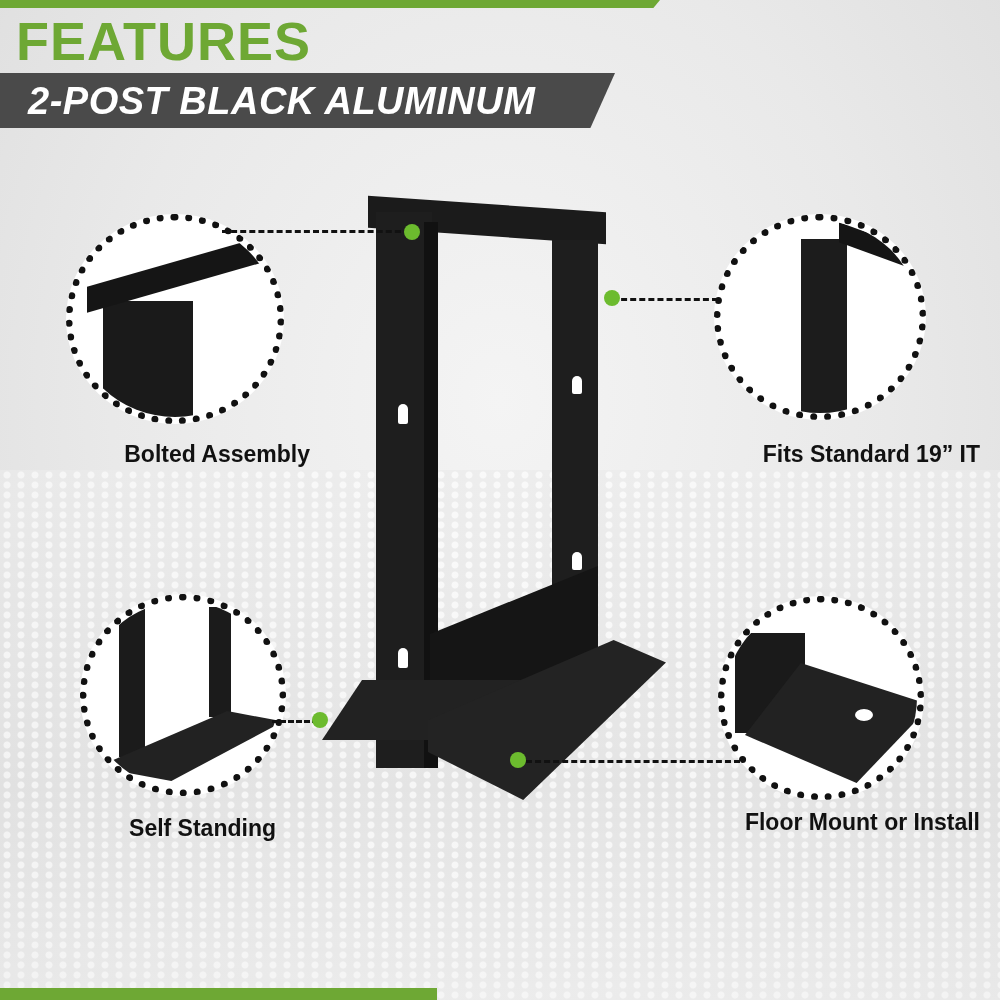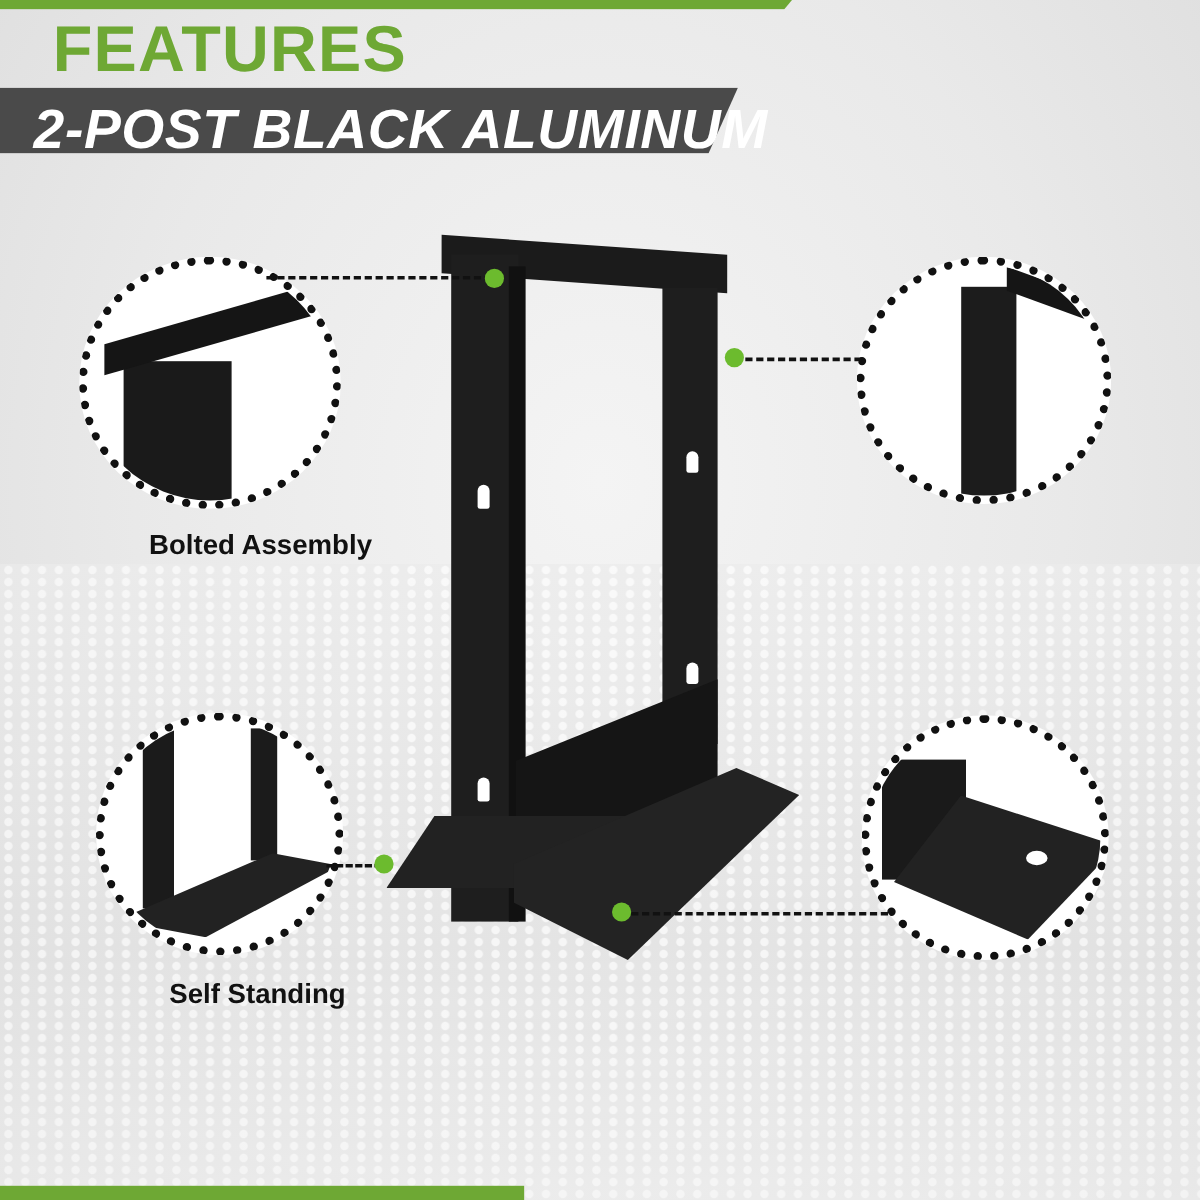--- a/index.html
+++ b/index.html
@@ -8,24 +8,24 @@
     background:radial-gradient(ellipse at 50% 40%, #f4f4f4 0%, #e9e9e9 55%, #dcdcdc 100%);}
   .floor{position:absolute;left:0;right:0;top:470px;bottom:0;
     background:
       radial-gradient(circle at 50% 50%, rgba(255,255,255,.9) 0 3px, transparent 4px) 0 0/14px 10px,
       linear-gradient(180deg, #ececec 0%, #e2e2e2 60%, #efefef 100%);
     opacity:.7;}
   .top-bar{position:absolute;left:0;top:0;width:660px;height:8px;background:#6ea834;
     clip-path:polygon(0 0,100% 0,99% 100%,0 100%);}
   .bottom-bar{position:absolute;left:0;bottom:0;width:437px;height:12px;background:#6ea834;
     clip-path:polygon(0 0,100% 0,100% 100%,0 100%);}
-  .title{position:absolute;left:44px;top:10px;font-size:54px;font-weight:700;color:#6ea834;letter-spacing:1px;}
+  .title{position:absolute;left:16px;top:10px;font-size:54px;font-weight:700;color:#6ea834;letter-spacing:1px;}
   .subtitle-band{position:absolute;left:0;top:73px;width:615px;height:55px;background:#4a4a4a;
     clip-path:polygon(0 0,100% 0,96% 100%,0 100%);}
-  .subtitle{position:absolute;left:28px;top:80px;font-size:46px;font-weight:700;font-style:italic;color:#fff;letter-spacing:.5px;}
+  .subtitle{position:absolute;left:28px;top:80px;font-size:38px;font-weight:700;font-style:italic;color:#fff;letter-spacing:.5px;}
   .callout{position:absolute;border-radius:50%;background:#fff;border:7px dotted #111;box-sizing:border-box;overflow:hidden;}
   .label{position:absolute;font-size:23px;font-weight:700;color:#111;text-align:right;line-height:32px;}
   .dot{position:absolute;width:16px;height:16px;border-radius:50%;background:#6cbb2e;}
   .dash{position:absolute;height:0;border-top:3px dashed #111;}
   .rack-part{position:absolute;background:#1b1b1b;}
 </style>
 </head>
 <body>
 
 <div class="floor"></div>
@@ -63,34 +63,36 @@
 <div class="dot" style="left:404px;top:224px;"></div>
 <div class="label" style="left:40px;top:438px;width:270px;">Bolted Assembly</div>
 
 <div class="callout" style="left:714px;top:214px;width:212px;height:206px;">
   <div class="rack-part" style="left:80px;top:18px;width:46px;height:190px;background:#1c1c1c;"></div>
   <div class="rack-part" style="left:118px;top:14px;width:70px;height:20px;background:#151515;transform:skewY(20deg);"></div>
 </div>
 <div class="dash" style="left:612px;top:298px;width:106px;"></div>
 <div class="dot" style="left:604px;top:290px;"></div>
 <div class="label" style="left:680px;top:438px;width:300px;">
+  <div>Fits Standard 19” IT</div>
 </div>
 
 <div class="callout" style="left:80px;top:594px;width:206px;height:202px;">
   <div class="rack-part" style="left:32px;top:6px;width:26px;height:150px;"></div>
   <div class="rack-part" style="left:122px;top:6px;width:22px;height:110px;"></div>
   <div class="rack-part" style="left:10px;top:110px;width:186px;height:70px;background:#222;clip-path:polygon(70% 0,100% 15%,40% 100%,0 80%);"></div>
 </div>
 <div class="dash" style="left:272px;top:720px;width:46px;"></div>
 <div class="dot" style="left:312px;top:712px;"></div>
-<div class="label" style="left:68px;top:812px;width:220px;">Self Standing</div>
+<div class="label" style="left:56px;top:812px;width:220px;">Self Standing</div>
 
 <div class="callout" style="left:718px;top:596px;width:206px;height:204px;">
   <div class="rack-part" style="left:10px;top:30px;width:70px;height:100px;background:#1a1a1a;"></div>
   <div class="rack-part" style="left:20px;top:60px;width:186px;height:120px;background:#222;clip-path:polygon(30% 0,100% 35%,60% 100%,0 60%);"></div>
   <div style="position:absolute;left:130px;top:106px;width:18px;height:12px;border-radius:50%;background:#fff;"></div>
 </div>
 <div class="dash" style="left:526px;top:760px;width:214px;"></div>
 <div class="dot" style="left:510px;top:752px;"></div>
 <div class="label" style="left:664px;top:806px;width:316px;">
+  <div>Floor Mount or Install</div>
 </div>
 
 <div class="bottom-bar"></div>
 
 </body></html>

